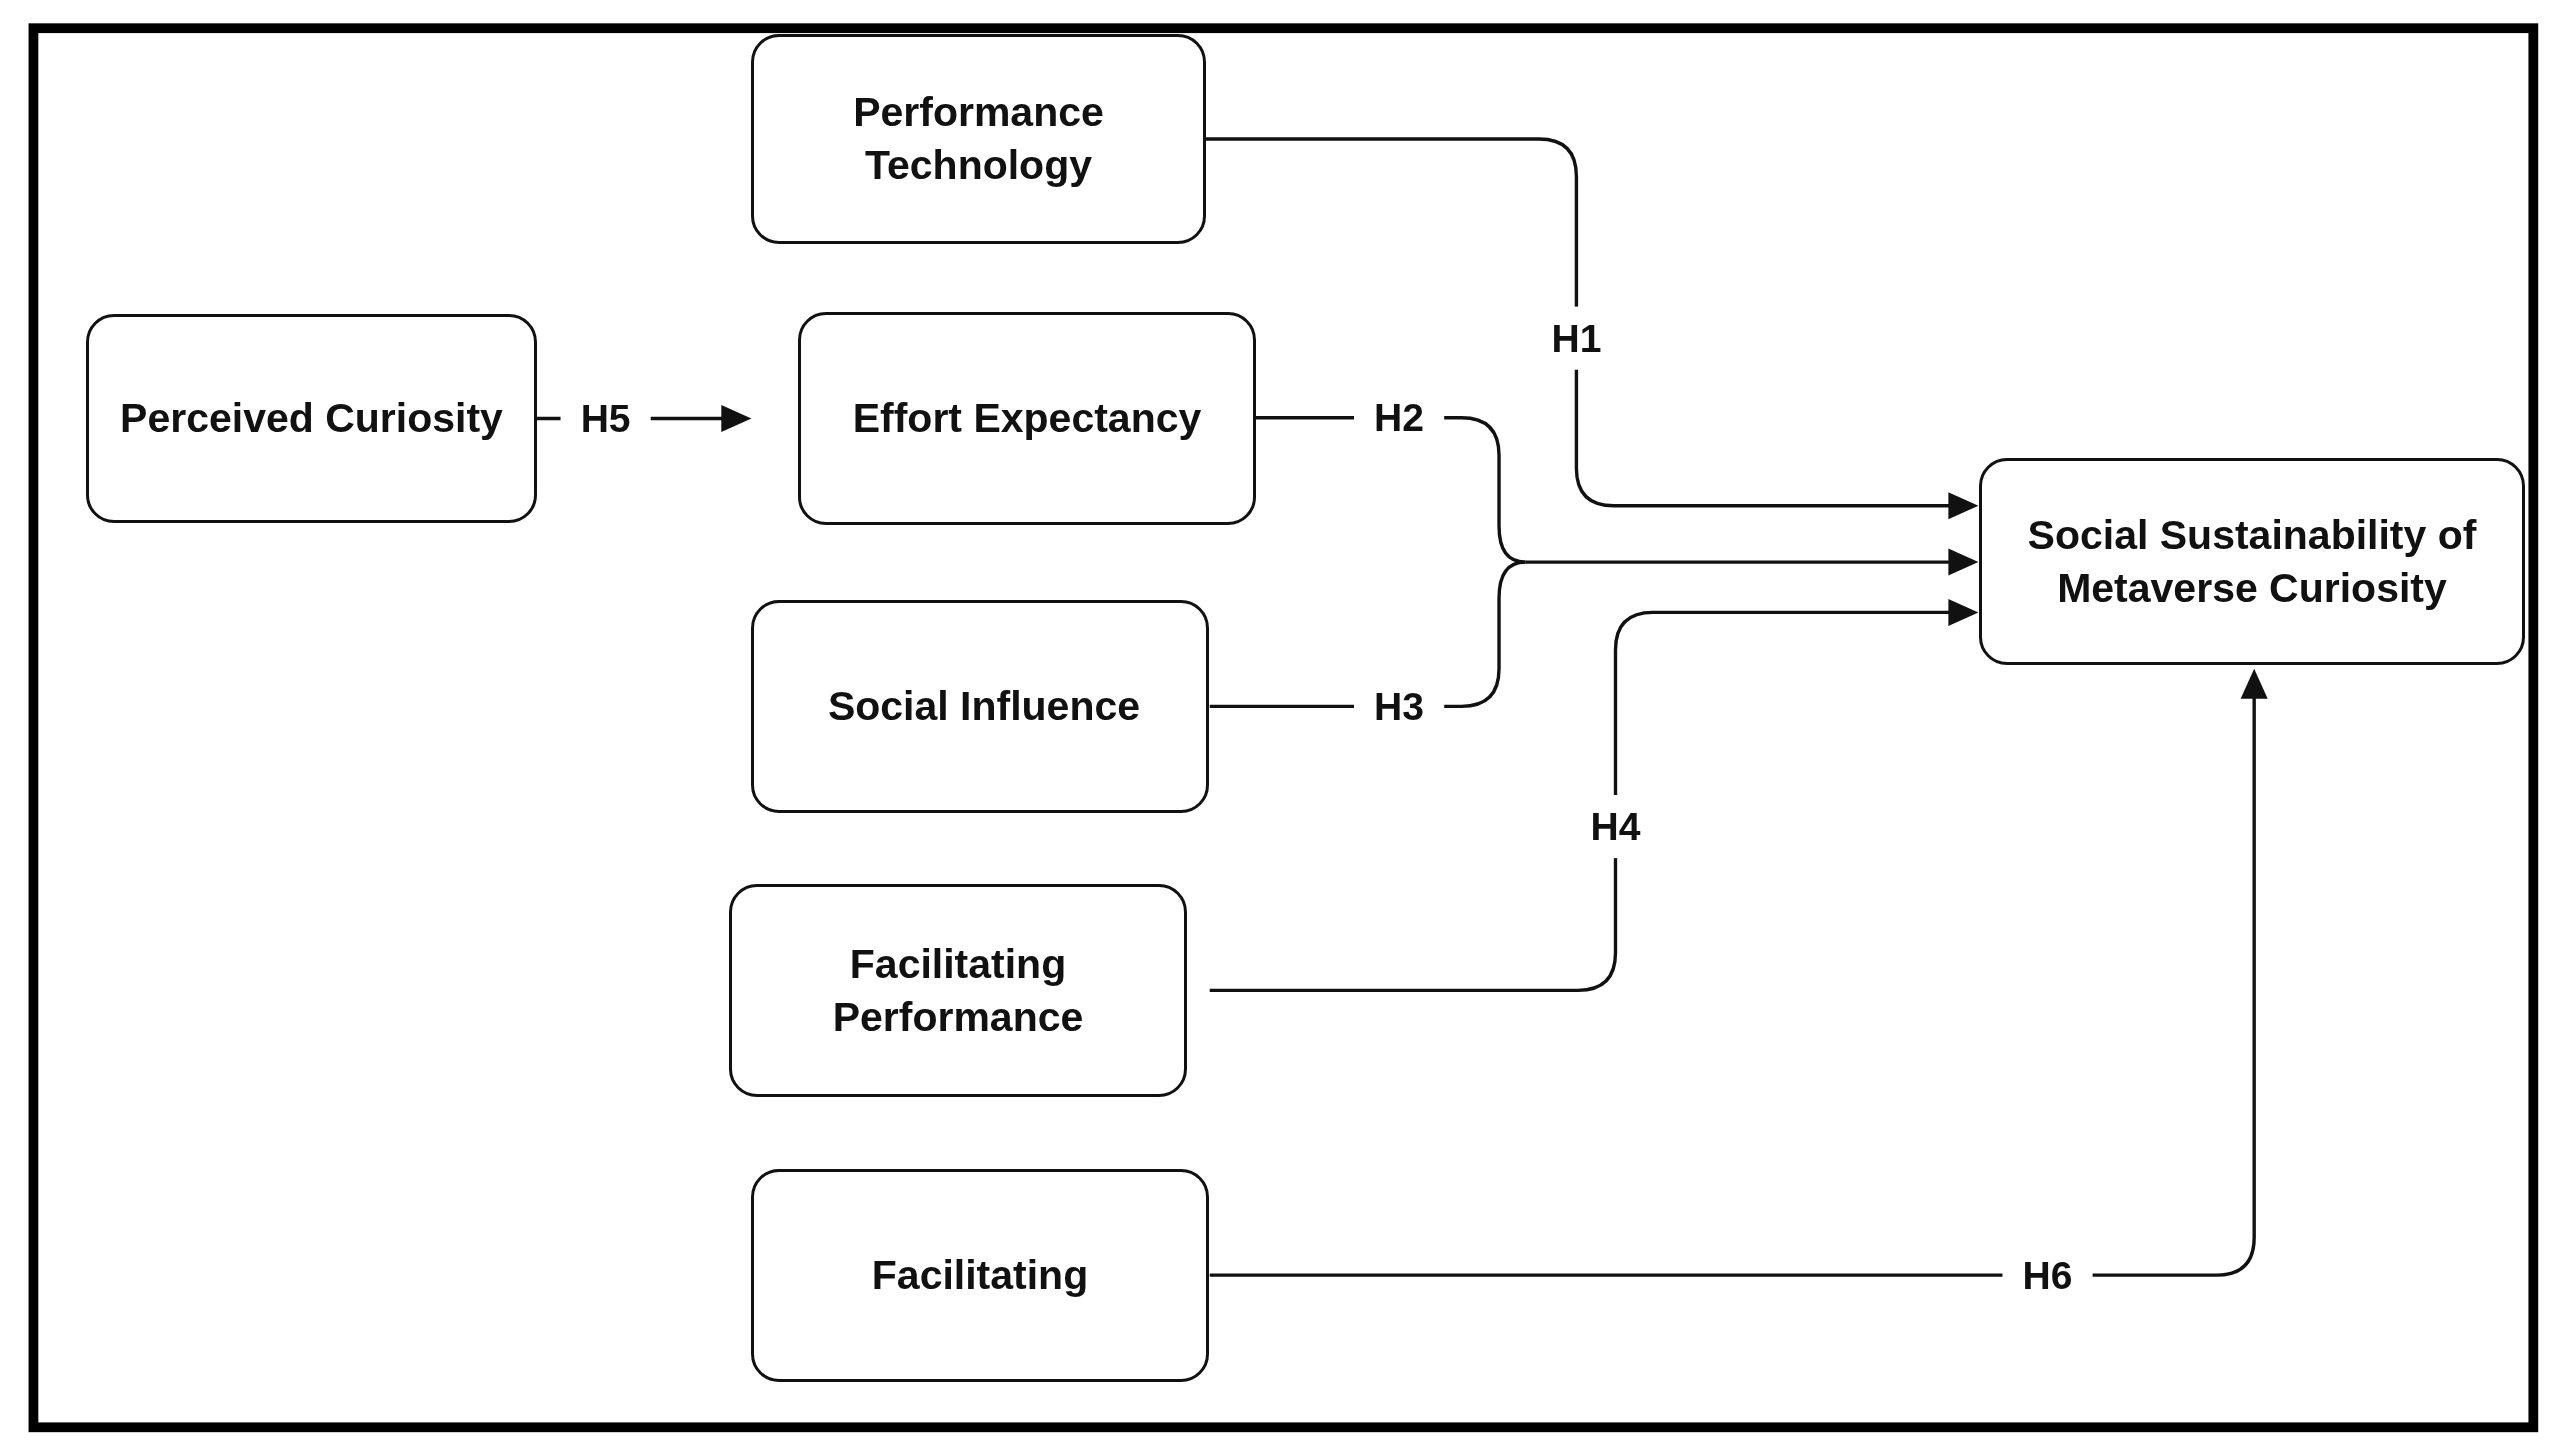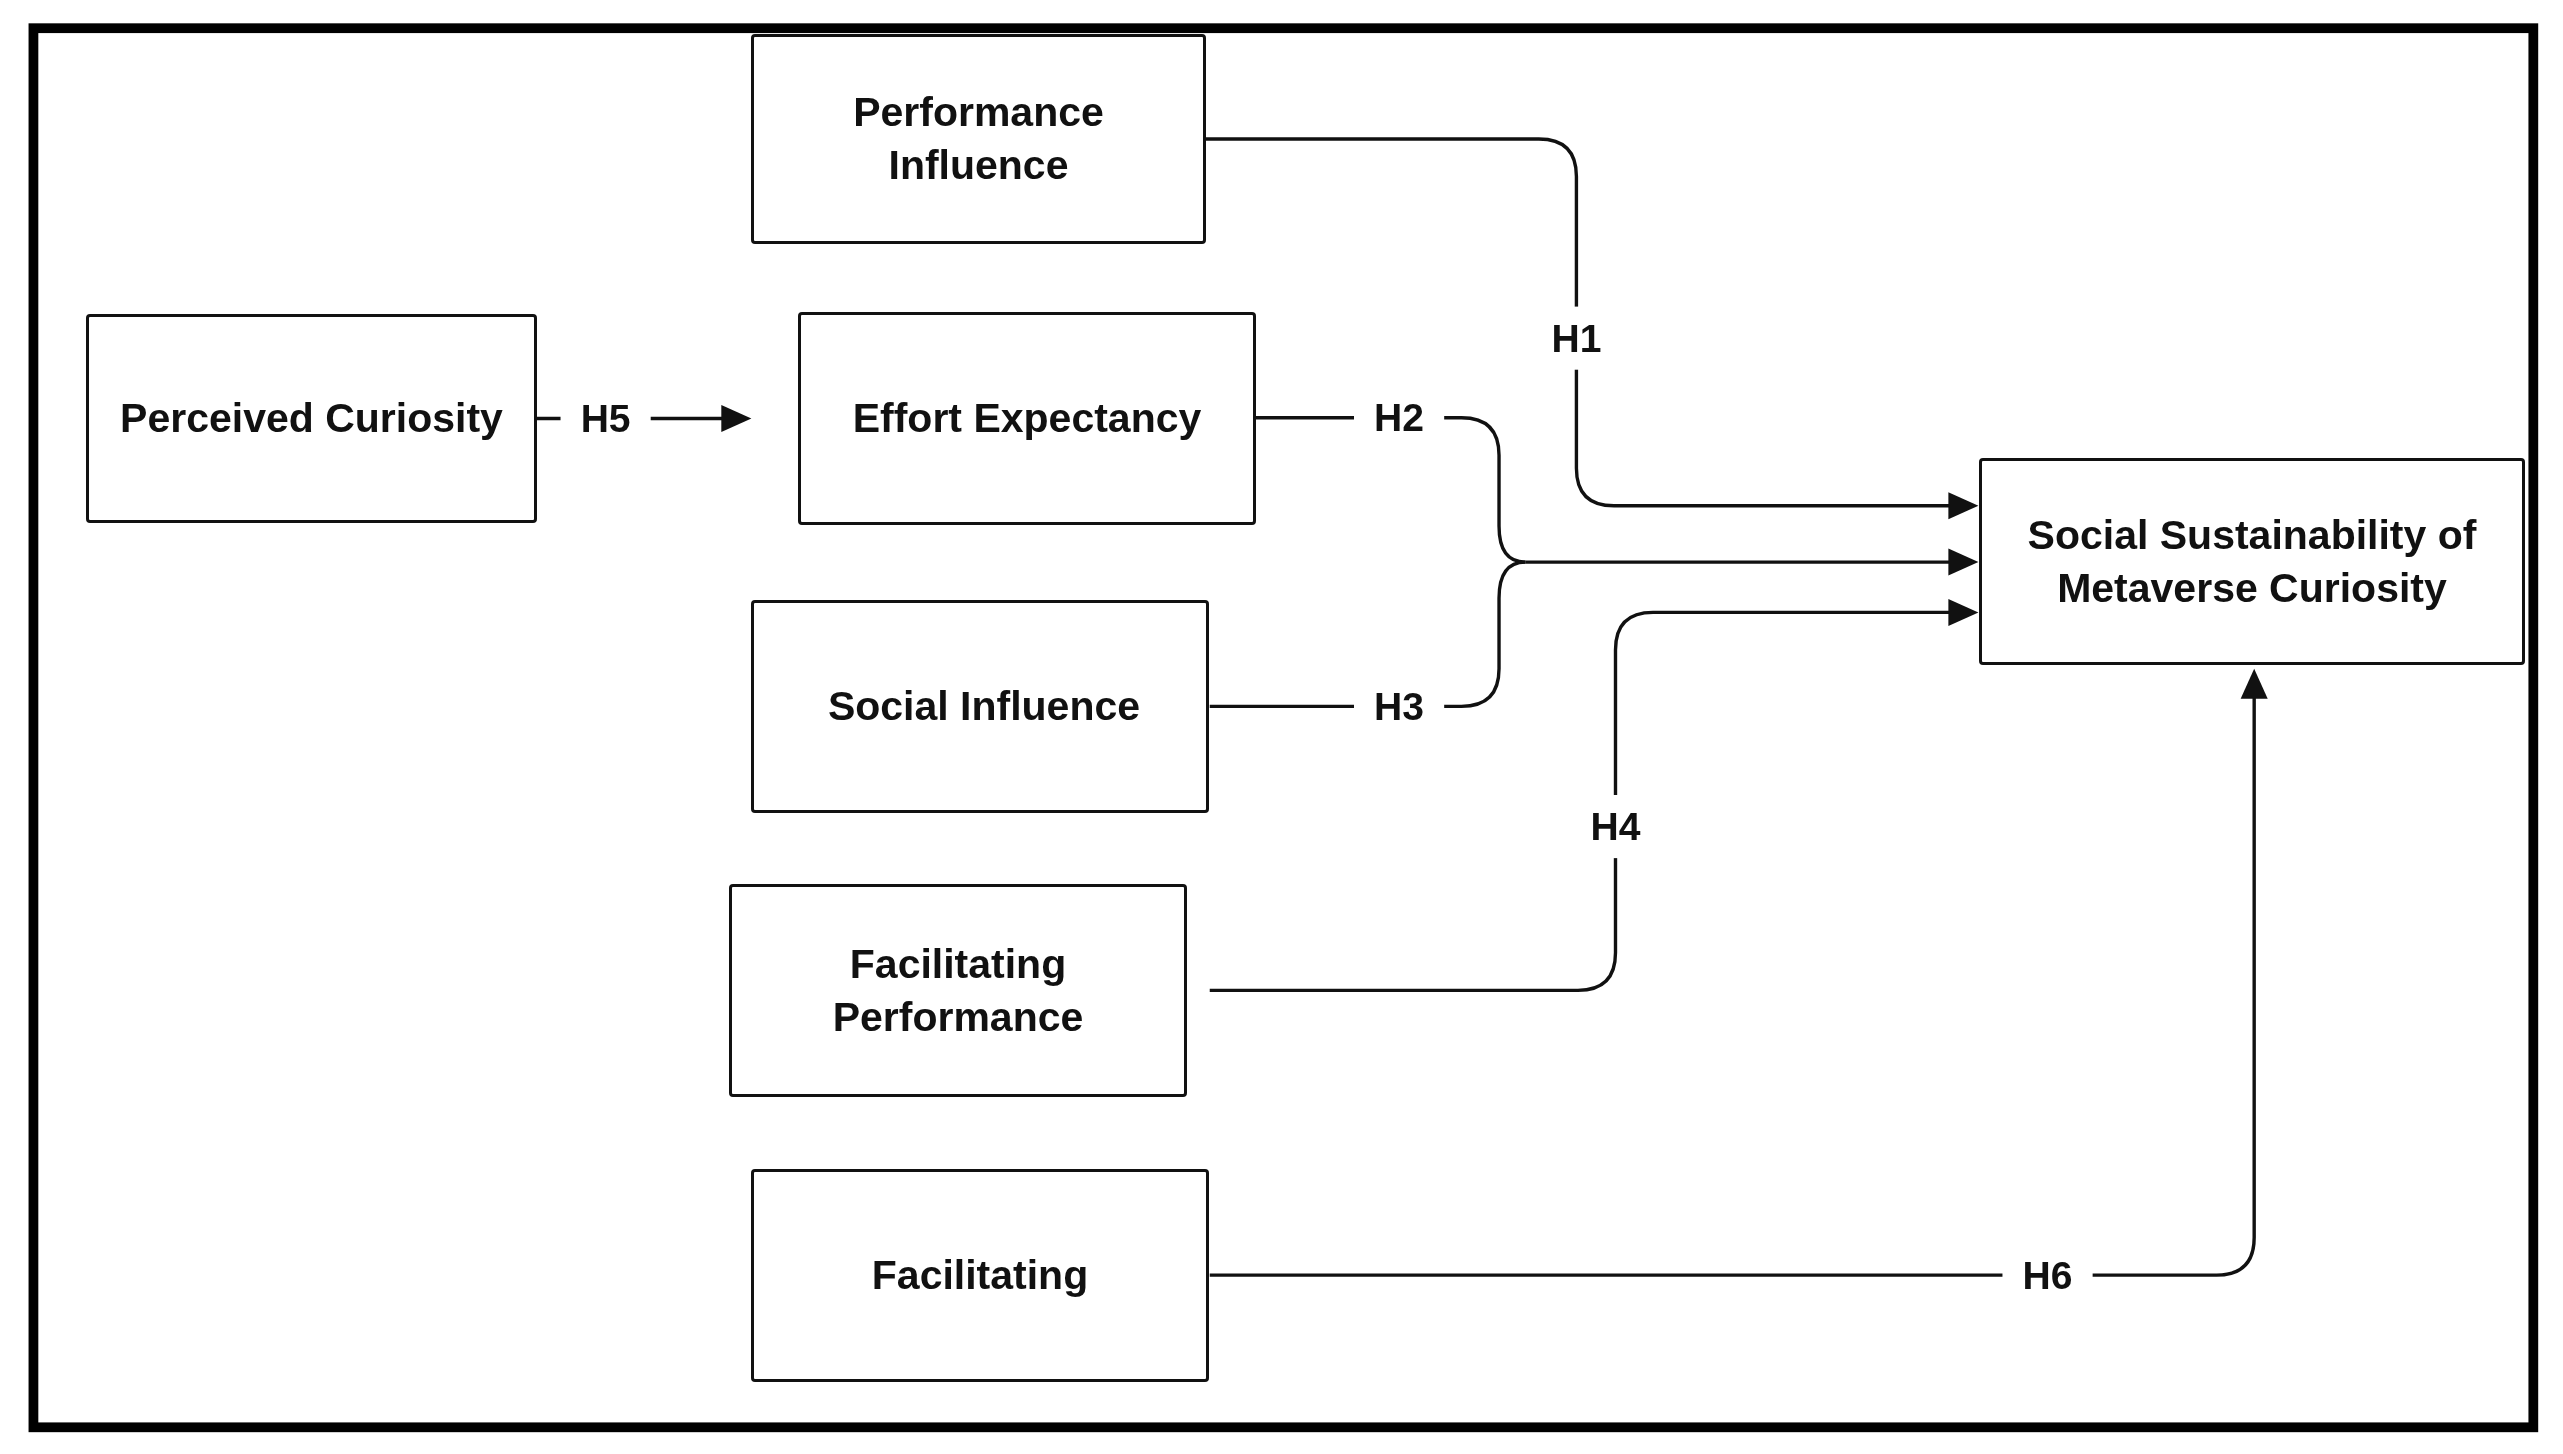--- a/index.html
+++ b/index.html
@@ -22,21 +22,21 @@
     width: 2563px;
     height: 1454px;
     z-index: 1;
   }
   .node {
     position: absolute;
     z-index: 2;
     box-sizing: border-box;
     background: #ffffff;
     border: 3.8px solid #111111;
-    border-radius: 4px;
+    border-radius: 28px;
     display: flex;
     flex-direction: column;
     align-items: center;
     justify-content: center;
     text-align: center;
     font-size: 41px;
     font-weight: bold;
     line-height: 53px;
     color: #111111;
     white-space: nowrap;
@@ -111,21 +111,21 @@
 
     <rect class="label-bg" x="2090" y="1058" width="120" height="84"></rect>
     <text class="edge-label" x="2150" y="1118">H4</text>
 
     <rect class="label-bg" x="2665" y="1655" width="120" height="84"></rect>
     <text class="edge-label" x="2725" y="1715">H6</text>
   </svg>
 
   <div class="node node-performance">
     <span>Performance</span>
-    <span>Influence</span>
+    <span>Technology</span>
   </div>
 
   <div class="node node-curiosity">
     <span>Perceived Curiosity</span>
   </div>
 
   <div class="node node-effort">
     <span>Effort Expectancy</span>
   </div>
 

